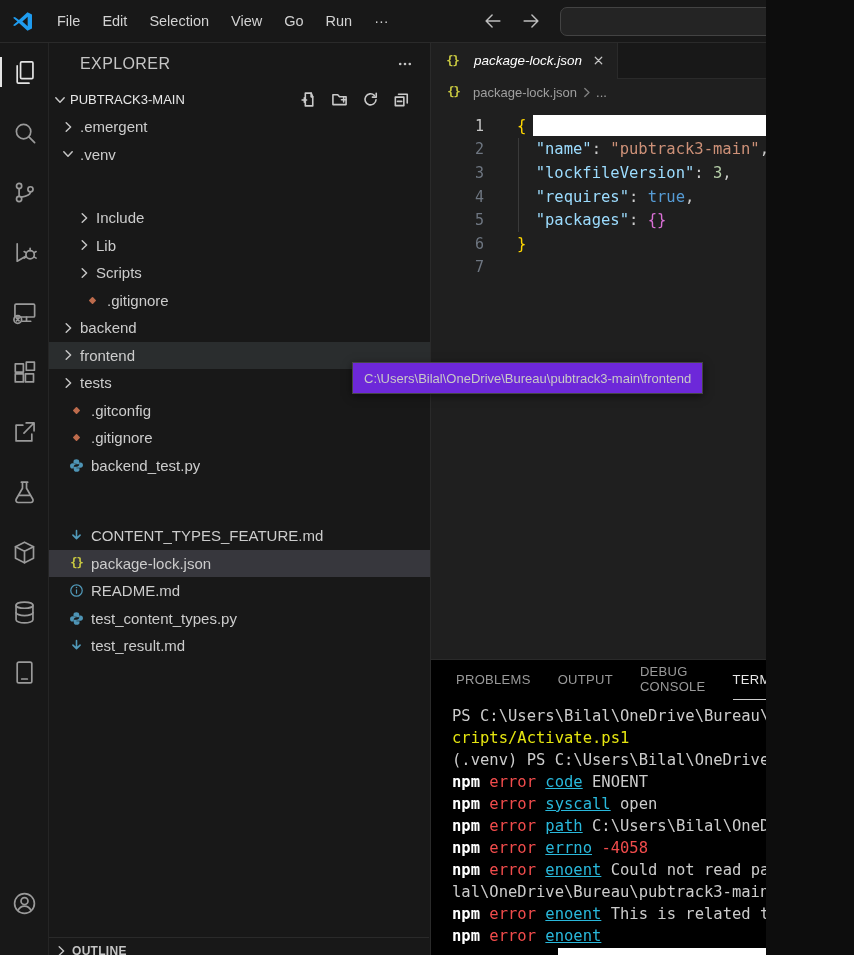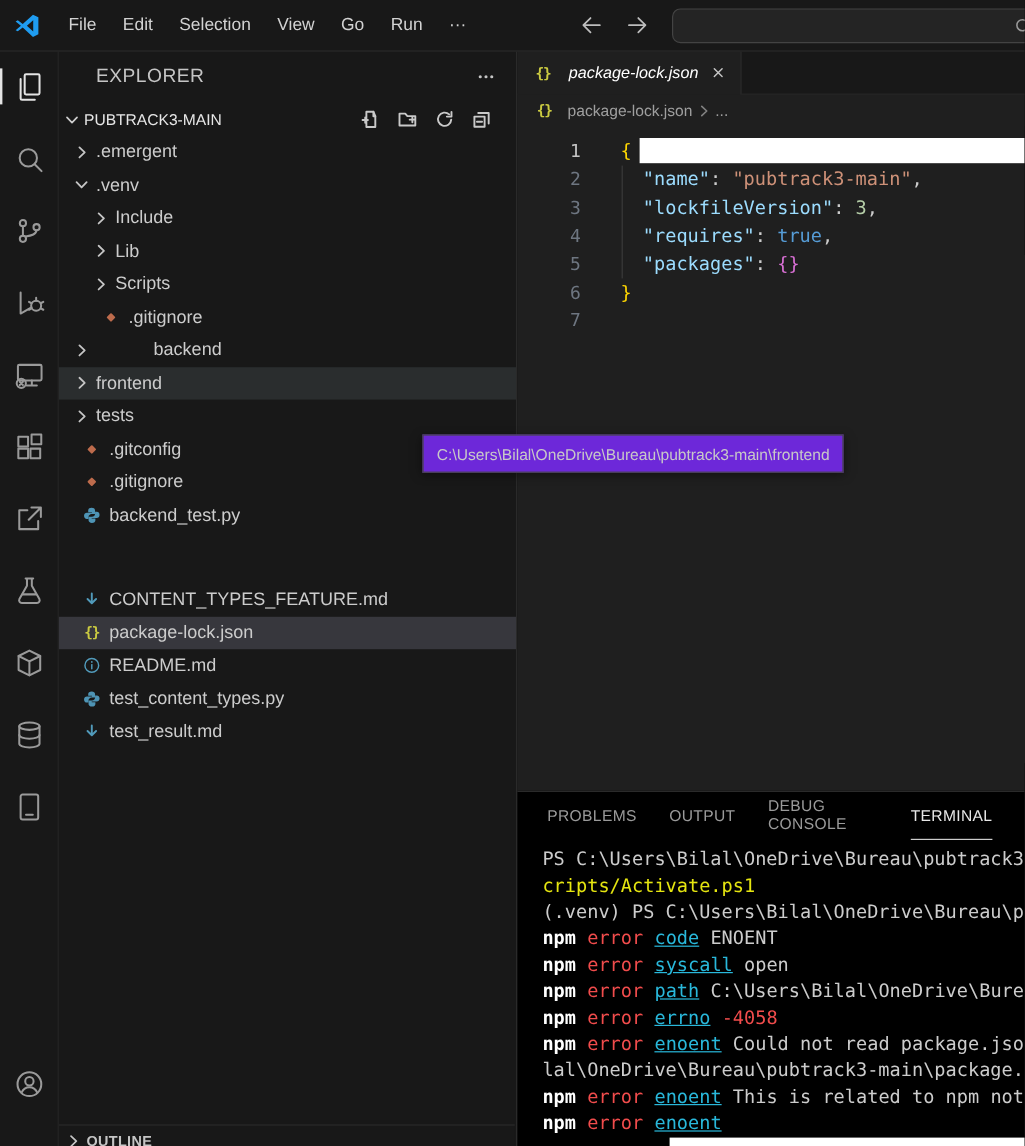--- a/index.html
+++ b/index.html
@@ -1,16 +1,16 @@
 <!DOCTYPE html>
 <html><head>
 <meta charset="utf-8">
 <style>
   html,body{margin:0;padding:0;background:#0d0d0d;}
-  .app{position:relative;width:854px;height:955px;background:#181818;color:#ccc;
+  .app{position:relative;width:766px;height:955px;background:#181818;color:#ccc;
        font-family:"Liberation Sans",sans-serif;overflow:hidden;user-select:none;}
   svg{display:block;}
 
   
   .titlebar{position:absolute;left:0;top:0;right:0;height:42px;display:flex;align-items:center;
             background:#181818;border-bottom:1px solid #2a2a2a;z-index:5;}
   .logo{width:23px;height:23px;margin:0 12px 0 11px;flex:none;}
   .menubar{display:flex;align-items:center;}
   .menu-item{padding:5px 11px;font-size:14.5px;color:#d2d2d2;border-radius:6px;cursor:default;white-space:nowrap;}
   .nav-arrows{display:flex;align-items:center;gap:16px;margin-left:82px;color:#bdbdbd;}
@@ -305,21 +305,21 @@
           <span class="tree-label">.emergent</span>
         </div>
         <div class="tree-row" style="padding-left: 12px;">
           <span class="tw">
             <svg viewBox="0 0 16 16" fill="none" stroke="currentColor" stroke-width="1.5" stroke-linecap="round" stroke-linejoin="round">
               <path d="M3.8 5.8 8 10.2l4.2-4.4"></path>
             </svg>
           </span>
           <span class="tree-label">.venv</span>
         </div>
-        <div class="tree-row" style="padding-left: 28px;">
+        <div class="tree-row" style="padding-left: 28px; margin-top: 36px;">
           <span class="tw">
             <svg viewBox="0 0 16 16" fill="none" stroke="currentColor" stroke-width="1.5" stroke-linecap="round" stroke-linejoin="round">
               <path d="M6.2 3.8 10.6 8l-4.4 4.2"></path>
             </svg>
           </span>
           <span class="tree-label">Include</span>
         </div>
         <div class="tree-row" style="padding-left: 28px;">
           <span class="tw">
             <svg viewBox="0 0 16 16" fill="none" stroke="currentColor" stroke-width="1.5" stroke-linecap="round" stroke-linejoin="round">
@@ -337,21 +337,21 @@
           <span class="tree-label">Scripts</span>
         </div>
         <div class="tree-row" style="padding-left: 36px;">
           <span class="fi">
             <svg viewBox="0 0 16 16">
               <rect x="5.1" y="5.1" width="5.8" height="5.8" rx="0.9" transform="rotate(45 8 8)" fill="#bd6b4c"></rect>
             </svg>
           </span>
           <span class="tree-label">.gitignore</span>
         </div>
-        <div class="tree-row" style="padding-left: 12px; gap: 48px;">
+        <div class="tree-row" style="padding-left: 12px;">
           <span class="tw">
             <svg viewBox="0 0 16 16" fill="none" stroke="currentColor" stroke-width="1.5" stroke-linecap="round" stroke-linejoin="round">
               <path d="M6.2 3.8 10.6 8l-4.4 4.2"></path>
             </svg>
           </span>
           <span class="tree-label">backend</span>
         </div>
         <div class="tree-row hover" style="padding-left: 12px;">
           <span class="tw">
             <svg viewBox="0 0 16 16" fill="none" stroke="currentColor" stroke-width="1.5" stroke-linecap="round" stroke-linejoin="round">

